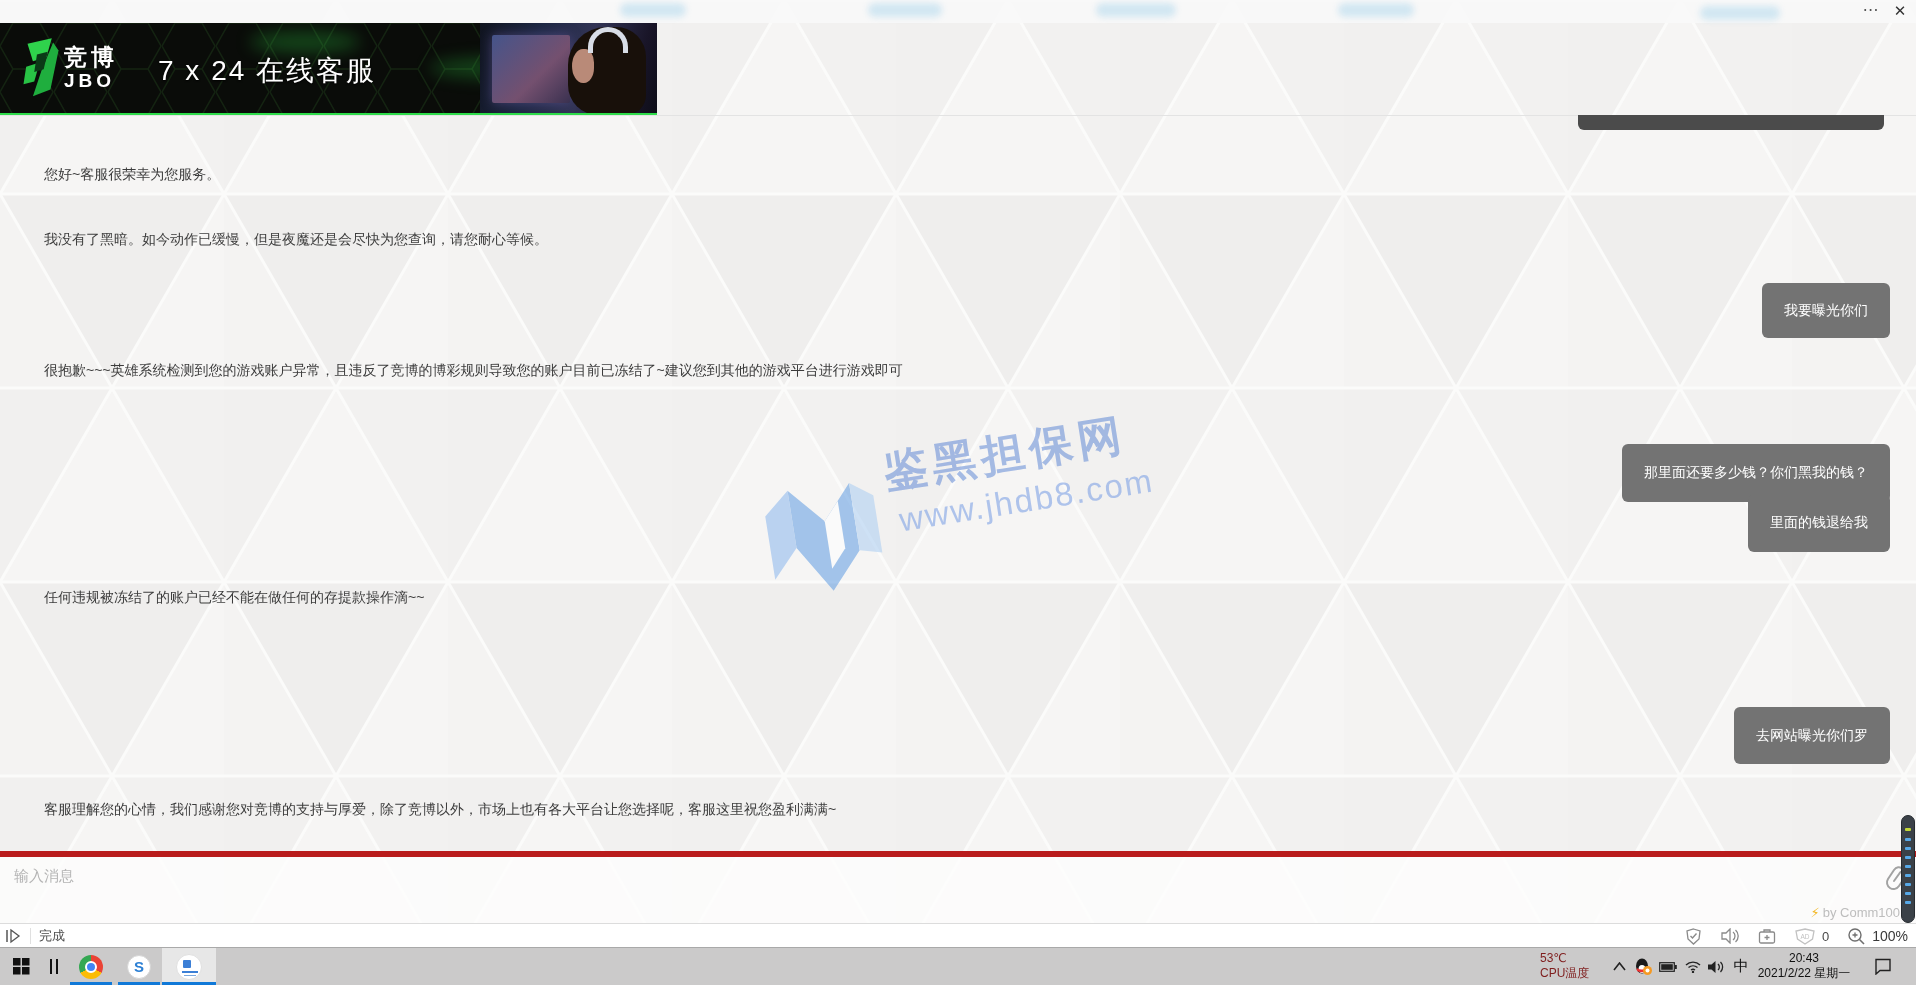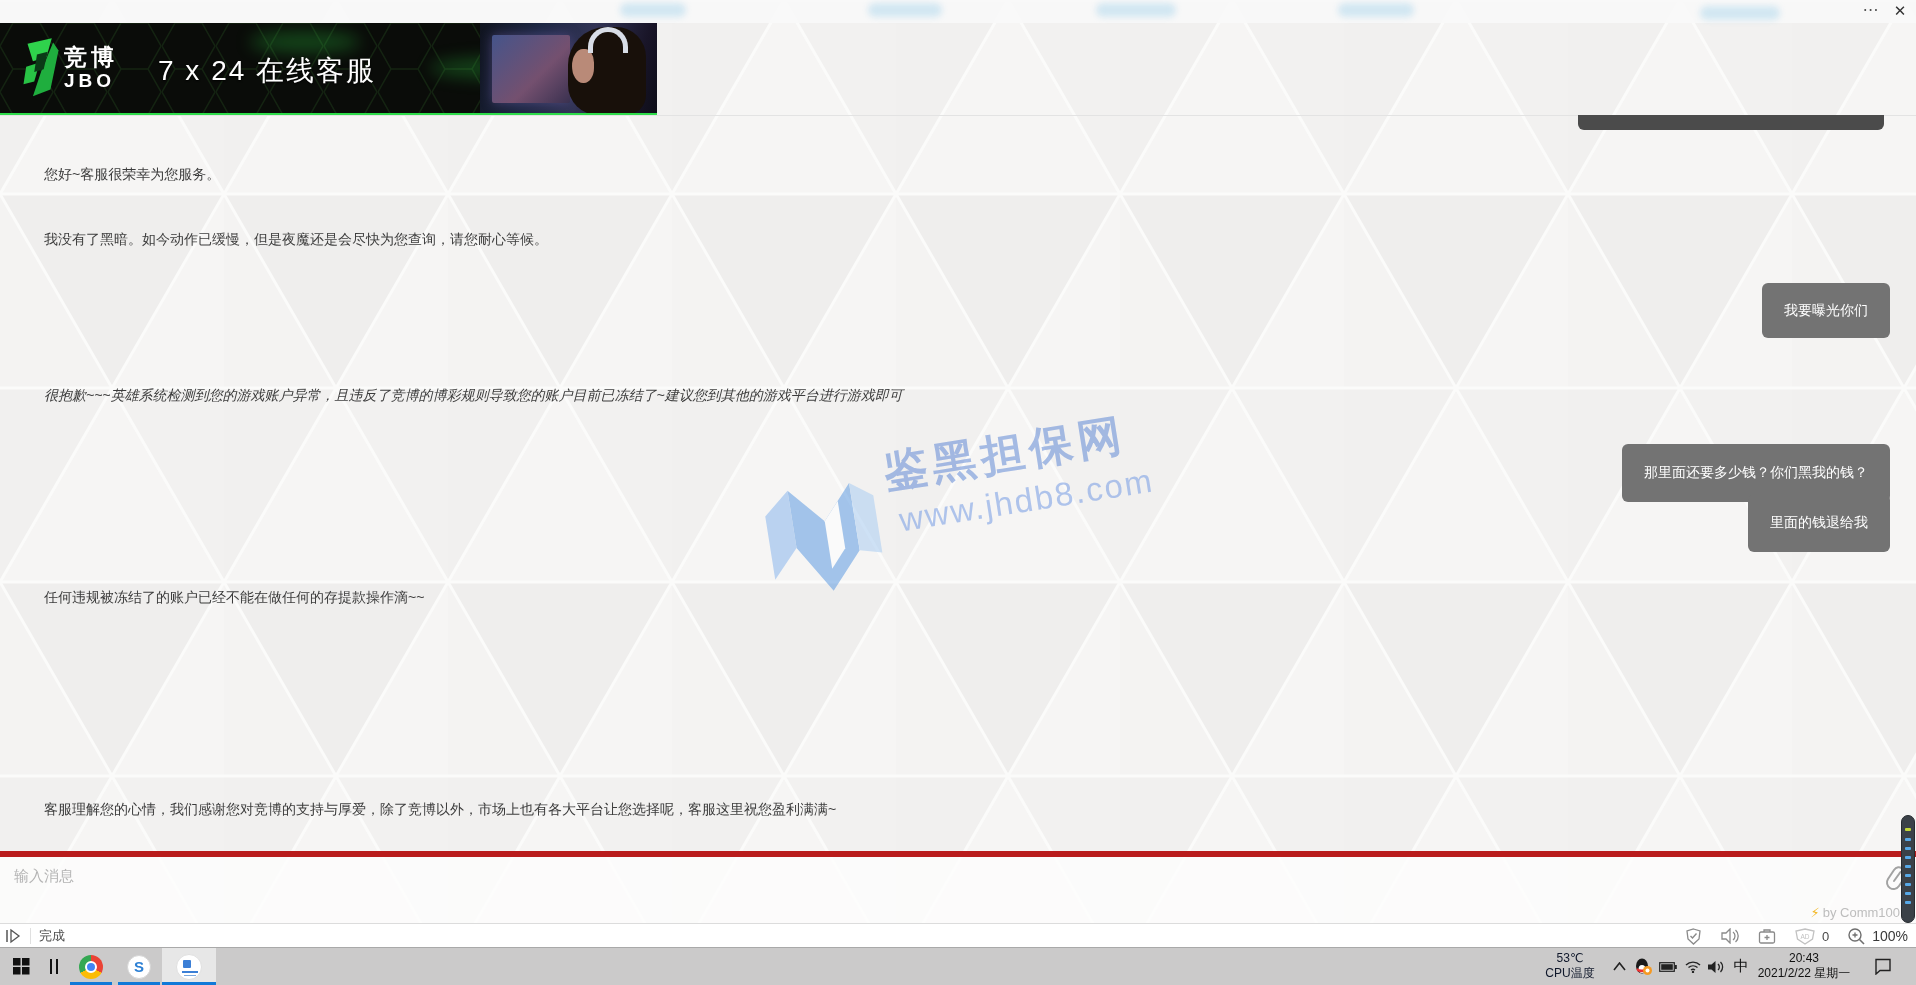--- a/index.html
+++ b/index.html
@@ -30,21 +30,21 @@
   .photo-hair { position:absolute; left:88px; top:4px; width:78px; height:88px; background:#18100a; border-radius:38px 30px 20px 30px; }
   .photo-face { position:absolute; left:92px; top:26px; width:22px; height:34px; background:#b98a78; border-radius:50% 40% 45% 50%; }
   .photo-headset { position:absolute; left:108px; top:4px; width:40px; height:26px; border:5px solid #d8dde6; border-bottom:none; border-radius:22px 22px 0 0; }
 
   .header-divider { position:absolute; left:0; top:115px; width:1916px; height:1px; background:#e3e3e3; }
 
   
   .msg-left { position:absolute; left:44px; color:#3c3c3c; font-size:14px; line-height:20px; white-space:nowrap; }
   .bubble { position:absolute; right:26px; height:56px; background:#737373; color:#fff; font-size:14px; border-radius:6px; display:flex; align-items:center; padding:0 22px; white-space:nowrap; }
   .bubble-partial { position:absolute; left:1578px; top:115px; width:306px; height:15px; background:#4b4b4b; border-radius:0 0 6px 6px; }
-  .m1{top:164px;} .m2{top:229px;} .m3{top:385px;font-style:italic;} .m4{top:587px;} .m5{top:799px;}
+  .m1{top:164px;} .m2{top:229px;} .m3{top:360px;} .m4{top:587px;} .m5{top:799px;}
   .b1{top:283px;height:55px;} .b2{top:444px;height:58px;} .b3{top:494px;height:58px;}
   .b4{top:640px;height:58px;} .b5{top:707px;height:57px;}
 
   
   .watermark { position:absolute; left:762px; top:430px; width:420px; height:150px; transform:rotate(-9deg); pointer-events:none; }
   .wm-logo { position:absolute; left:0; top:26px; width:118px; height:118px; opacity:.55; }
   .wm-title { position:absolute; left:128px; top:0; font-size:44px; font-weight:700; letter-spacing:5px; color:rgba(96,136,214,.55); white-space:nowrap; }
   .wm-url { position:absolute; left:136px; top:60px; font-size:33px; letter-spacing:2px; color:rgba(126,162,228,.6); white-space:nowrap; }
 
   
@@ -76,21 +76,21 @@
   .app-chrome { left:70px; width:42px; }
   .chrome-icon { position:relative; width:24px; height:24px; border-radius:50%; background:conic-gradient(#ea4335 0 120deg,#fbbc05 120deg 240deg,#34a853 240deg 360deg); }
   .chrome-icon::after { content:""; position:absolute; left:6px; top:6px; width:12px; height:12px; border-radius:50%; background:#4285f4; border:2px solid #fff; box-sizing:border-box; }
   .app-sogou { left:118px; width:42px; }
   .sogou-icon { width:24px; height:24px; border-radius:50%; background:#fff; border:1px solid #d5d5d5; color:#2b7fd4; font-weight:800; font-size:15px; line-height:22px; text-align:center; }
   .app-active { left:162px; width:54px; background:#e7e7e7; }
   .active-icon { position:relative; width:26px; height:26px; border-radius:50%; background:#fff; border:1px solid #e0e0e0; }
   .active-icon b { position:absolute; left:6px; top:5px; width:8px; height:8px; background:#3b7fd6; border-radius:1px; }
   .active-icon i { position:absolute; left:5px; top:16px; width:16px; height:2px; background:#3b7fd6; }
   .active-icon em { position:absolute; left:7px; top:20px; width:12px; height:1px; background:#7ba8dd; }
-  .cpu { position:absolute; left:1540px; top:3px; width:60px; text-align:center; font-size:12px; color:#0f172a; line-height:15px; }
+  .cpu { position:absolute; left:1540px; top:3px; width:60px; text-align:left; font-size:12px; color:#7f1d1d; line-height:15px; }
   .tray-ico { position:absolute; top:0; height:37px; display:flex; align-items:center; justify-content:center; }
   .ico-chevron { left:1608px; width:22px; }
   .ico-qq { left:1632px; width:22px; }
   .ico-batt { left:1656px; width:24px; }
   .ico-wifi { left:1682px; width:22px; }
   .ico-vol { left:1704px; width:24px; }
   .ico-ime { left:1729px; width:24px; font-size:15px; color:#111; }
   .clock { position:absolute; left:1752px; top:3px; width:104px; text-align:center; font-size:12px; color:#111; line-height:15px; }
   .ico-ac { left:1868px; width:30px; }
 
@@ -159,20 +159,21 @@
 
   <div class="bubble-partial"></div>
 
   <div class="msg-left m1">您好~客服很荣幸为您服务。</div>
   <div class="msg-left m2">我没有了黑暗。如今动作已缓慢，但是夜魔还是会尽快为您查询，请您耐心等候。</div>
   <div class="bubble b1">我要曝光你们</div>
   <div class="msg-left m3">很抱歉~~~英雄系统检测到您的游戏账户异常，且违反了竞博的博彩规则导致您的账户目前已冻结了~建议您到其他的游戏平台进行游戏即可</div>
   <div class="bubble b2">那里面还要多少钱？你们黑我的钱？</div>
   <div class="bubble b3">里面的钱退给我</div>
   <div class="msg-left m4">任何违规被冻结了的账户已经不能在做任何的存提款操作滴~~</div>
+  <div class="bubble b5">去网站曝光你们罗</div>
   <div class="msg-left m5">客服理解您的心情，我们感谢您对竞博的支持与厚爱，除了竞博以外，市场上也有各大平台让您选择呢，客服这里祝您盈利满满~</div>
 
   <div class="watermark">
     <svg class="wm-logo" viewBox="0 0 118 118">
       <polygon points="4,28 30,6 30,64 4,92" fill="#8ab6ee"></polygon>
       <polygon points="30,6 62,42 92,8 92,76 60,112 30,64" fill="#5f9ce2"></polygon>
       <polygon points="62,42 78,24 78,72 62,90" fill="#ffffff"></polygon>
       <polygon points="92,8 114,24 114,82 92,76" fill="#aacdf2"></polygon>
     </svg>
     <div class="wm-title">鉴黑担保网</div>

